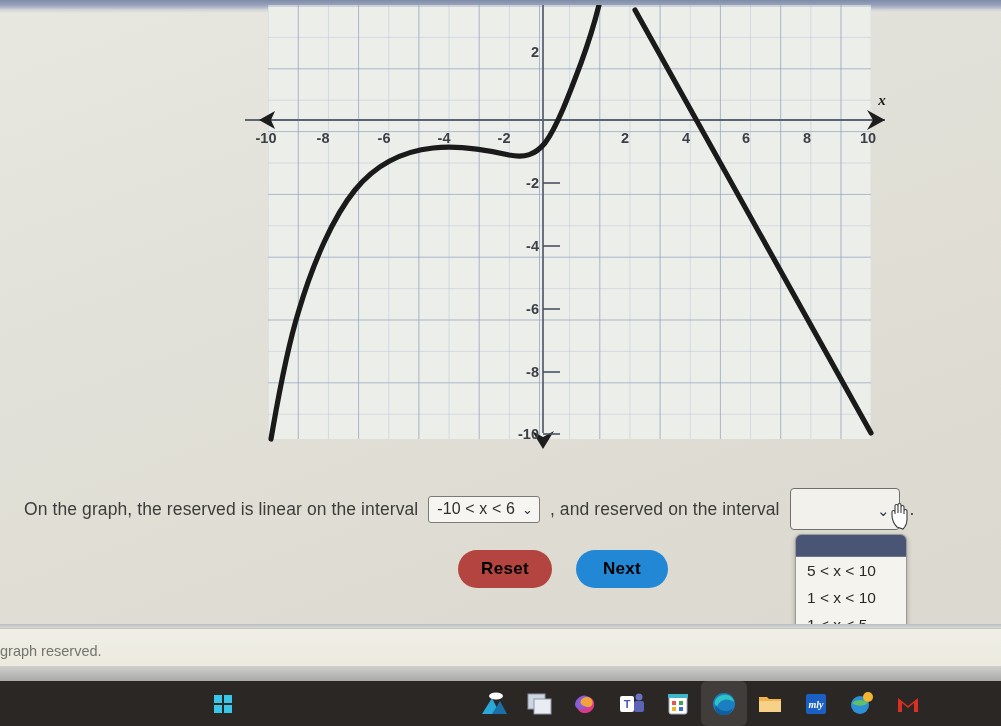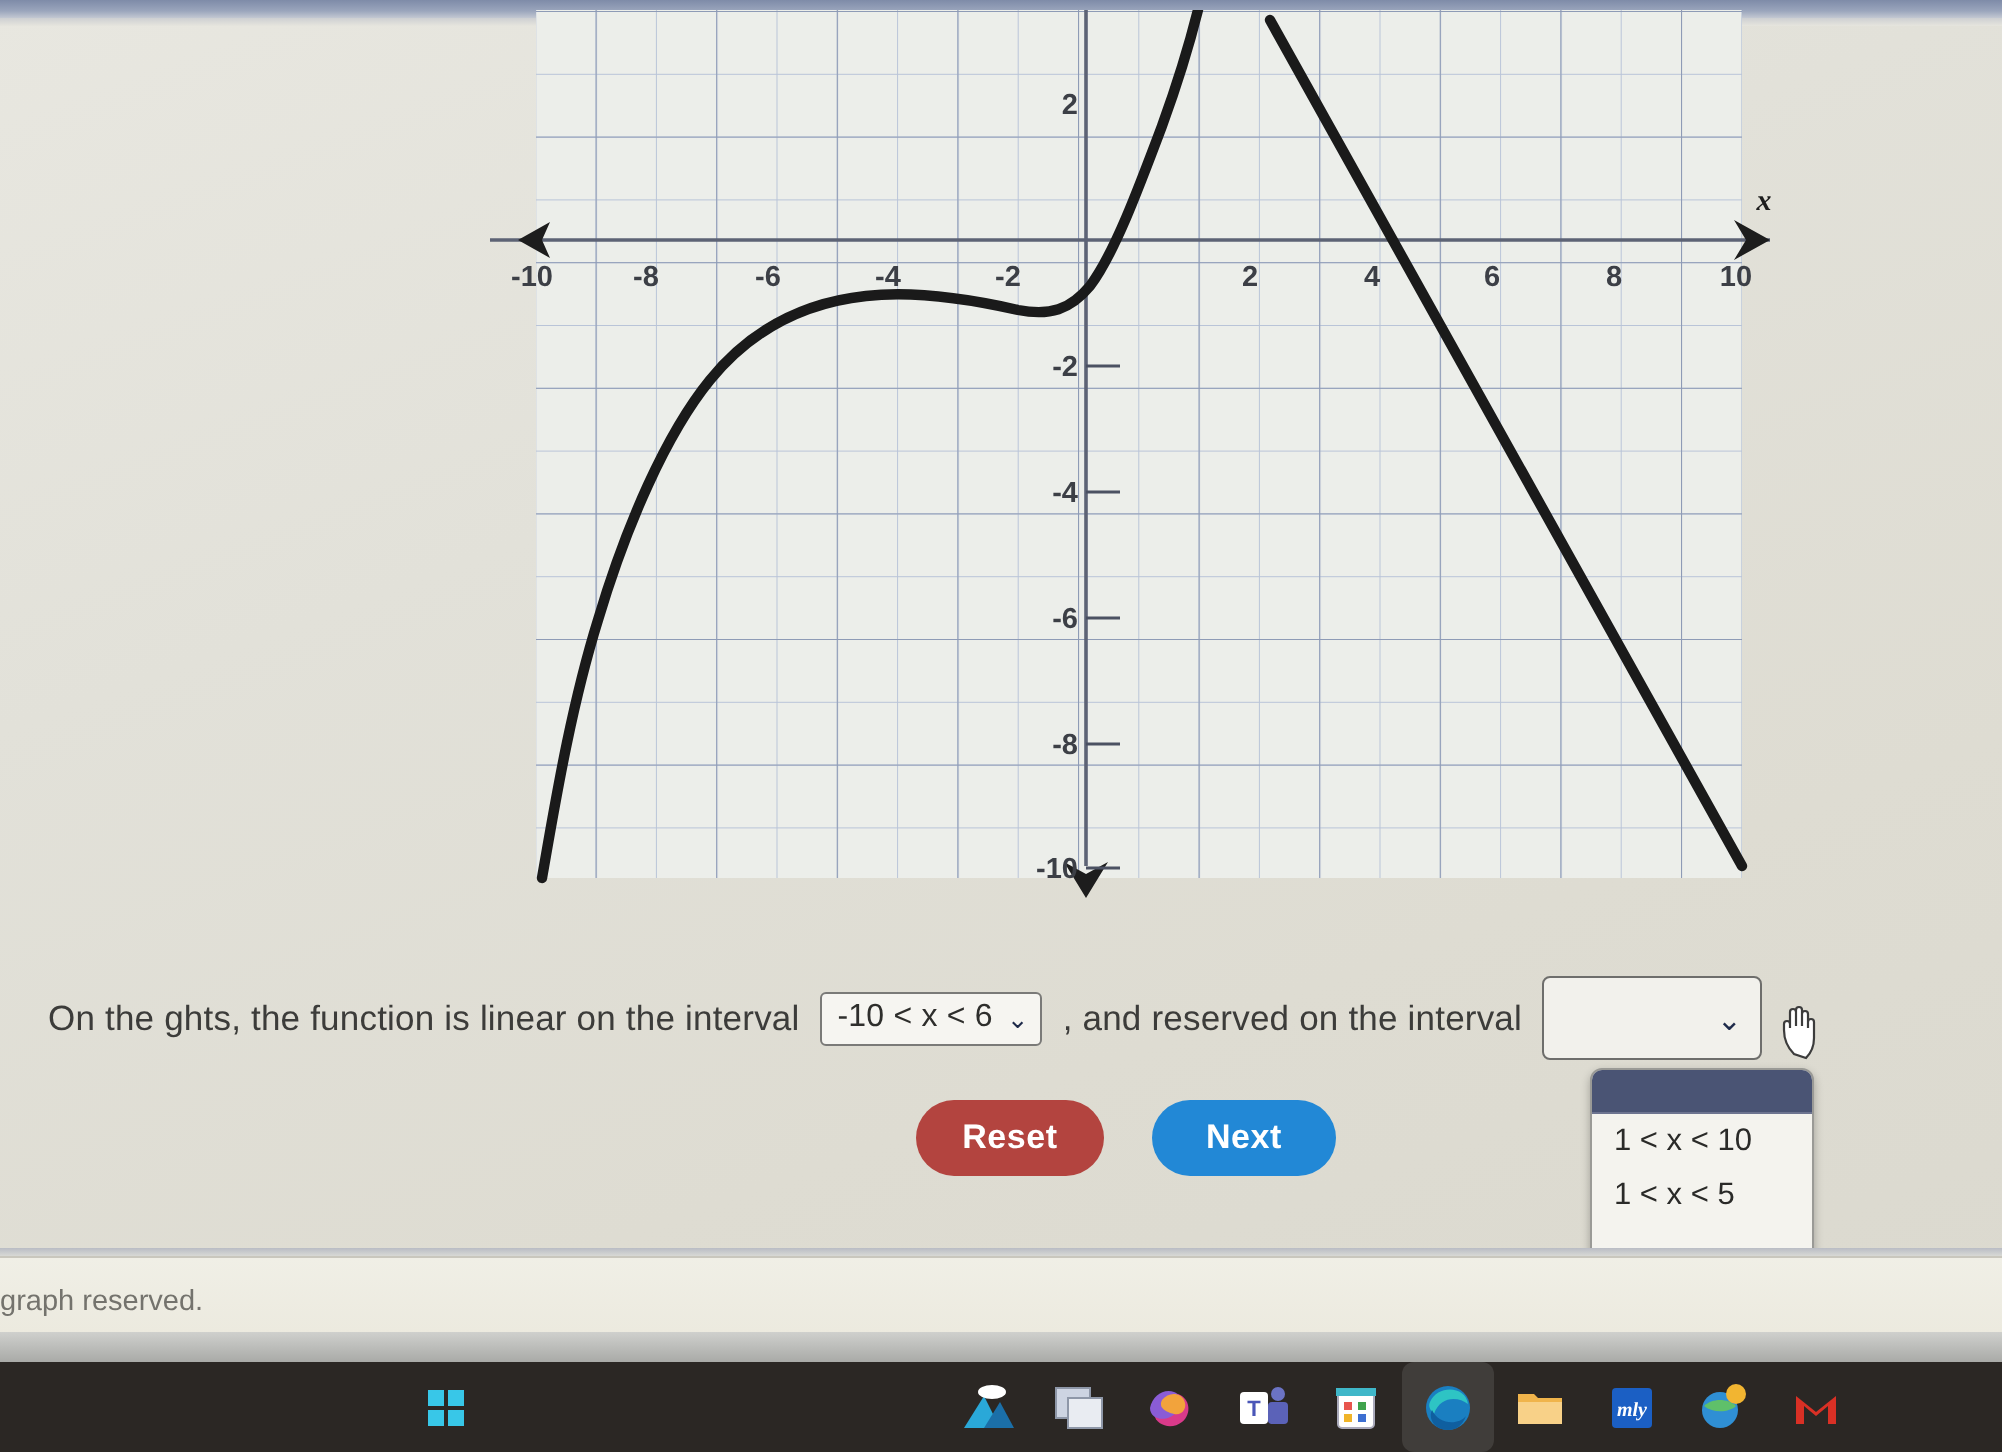--- a/index.html
+++ b/index.html
@@ -83,21 +83,21 @@
   }
 
   
   #cursor { position:absolute; left: 888px; top: 500px; width: 26px; height: 30px; }
 
   
   .btn {
     position: absolute; top: 550px;
     height: 38px;
     border-radius: 19px;
-    color: #ffffff; font-size: 17px; font-weight: bold;
+    color: #000000; font-size: 17px; font-weight: bold;
     display: flex; align-items: center; justify-content: center;
     letter-spacing: .3px;
     border: none;
   }
   #btn-reset { left: 458px; width: 94px; background: #b3443f; }
   #btn-next  { left: 576px; width: 92px; background: #2288d6; }
 
   
   #footer-strip {
     position: absolute; left: 0; top: 628px; width: 1001px; height: 38px;
@@ -207,39 +207,40 @@
                C 222 140, 250 145, 272 150
                C 288 153, 298 150, 308 138
                C 320 122, 332 90, 344 58
                C 352 36, 358 16, 362 0" fill="none" stroke="#1a1a1a" stroke-width="5.2" stroke-linecap="round"></path>
 
       <path d="M 398 5 L 634 428" fill="none" stroke="#1a1a1a" stroke-width="5.2" stroke-linecap="round"></path>
     </svg>
   </div>
 
   <div id="question">
-    <span class="qtext">On the ghts, the function is linear on the interval</span>
+    <span class="qtext">On the graph, the reserved is linear on the interval</span>
 
     <span class="select-box" id="select-linear">
       <span>-10 &lt; x &lt; 6</span>
       <span class="chev">⌄</span>
     </span>
 
     <span class="qtext">, and reserved on the interval</span>
 
     <span class="select-box" id="select-nonlinear">
       <span></span>
       <span class="chev">⌄</span>
     </span>
 
     <span class="qtext">.</span>
   </div>
 
   <div id="dropdown">
     <div class="dd-sel"></div>
+    <div class="dd-item">5 &lt; x &lt; 10</div>
     <div class="dd-item">1 &lt; x &lt; 10</div>
     <div class="dd-item">1 &lt; x &lt; 5</div>
   </div>
 
   <svg id="cursor" viewBox="0 0 26 30">
     <path d="M9 27 C5 23 4 19 4 15 L4 12 C4 10 7 10 7 12 L7 14 L7 6 C7 4 10 4 10 6 L10 13 L10 5 C10 3 13 3 13 5 L13 13 L13 7 C13 5 16 5 16 7 L16 14 L16 11 C16 9 19 9 19 11 L19 19 C19 24 17 27 15 29 Z" fill="#ffffff" stroke="#3c3c3c" stroke-width="1.1"></path>
   </svg>
 
   <div class="btn" id="btn-reset">Reset</div>
   <div class="btn" id="btn-next">Next</div>

